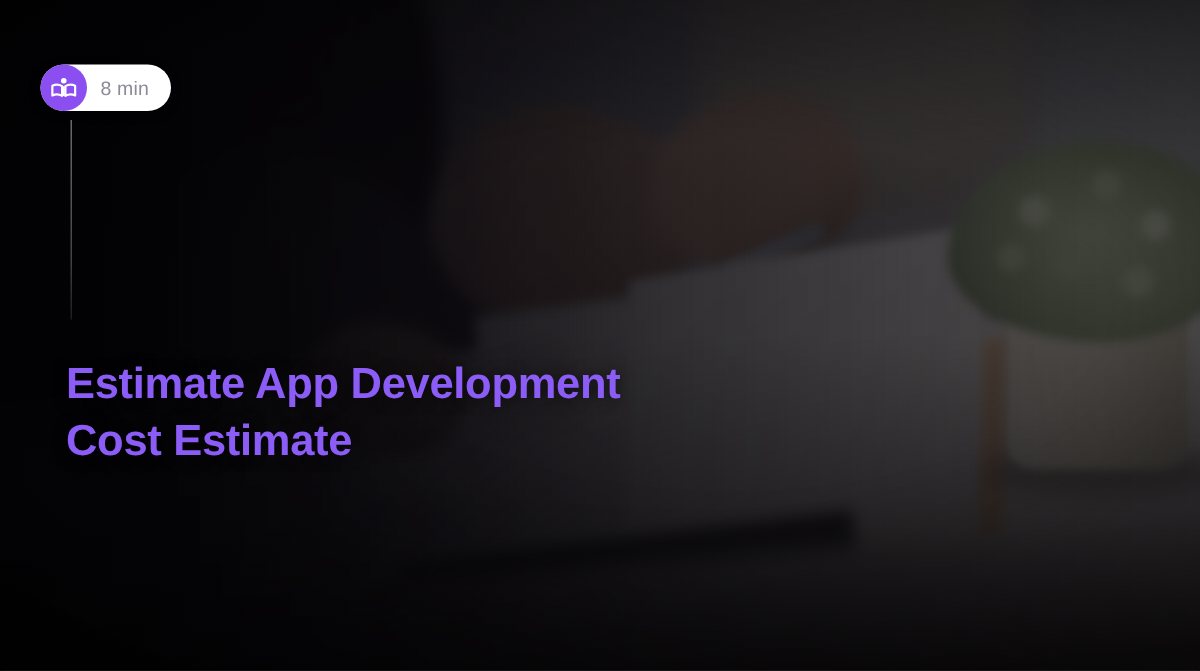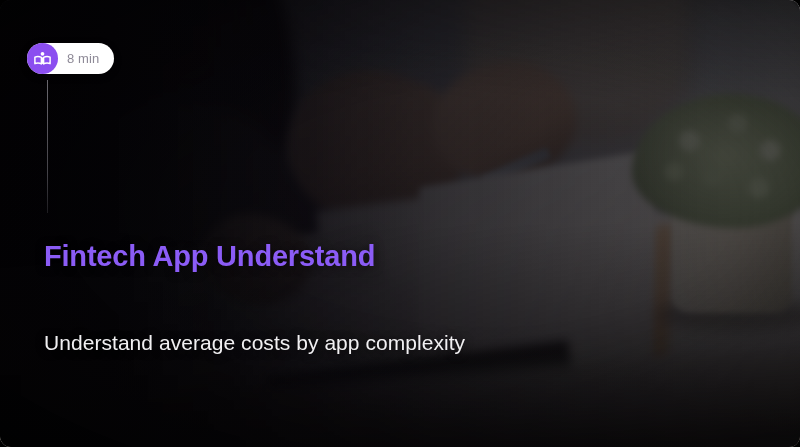--- a/index.html
+++ b/index.html
@@ -10,21 +10,20 @@
   body {
     font-family: "Liberation Sans", sans-serif;
   }
 
   .hero {
     position: relative;
     width: 800px;
     height: 447px;
     overflow: hidden;
     background: #050406;
-    border-radius: 11px;
   }
 
   
   .photo {
     position: absolute;
     inset: 0;
     overflow: hidden;
     background: #171317;
   }
 
@@ -475,21 +474,21 @@
           <path d="M21.6 10.3c-2.6-1.15-5.6-1.15-8.2 0.35v8.2c2.6-1.5 5.6-1.5 8.2-0.35z" fill="none" stroke="#ffffff" stroke-width="1.85" stroke-linejoin="round"></path>
           <line x1="12" y1="10.65" x2="12" y2="18.85" stroke="#ffffff" stroke-width="1.6"></line>
         </svg>
       </span>
       <span class="badge-label">8 min</span>
     </div>
 
     <div class="rule"></div>
 
     <h1 class="headline">
-      <span class="hl-line">Fintech App Understand</span>
+      <span class="hl-line">Estimate App Development</span>
+      <span class="hl-line">Cost Estimate</span>
     </h1>
 
     <p class="subhead">
-      <span class="sub-line">Understand average costs by app complexity</span>
     </p>
 
   </div>
 </div>
 
 </body></html>

